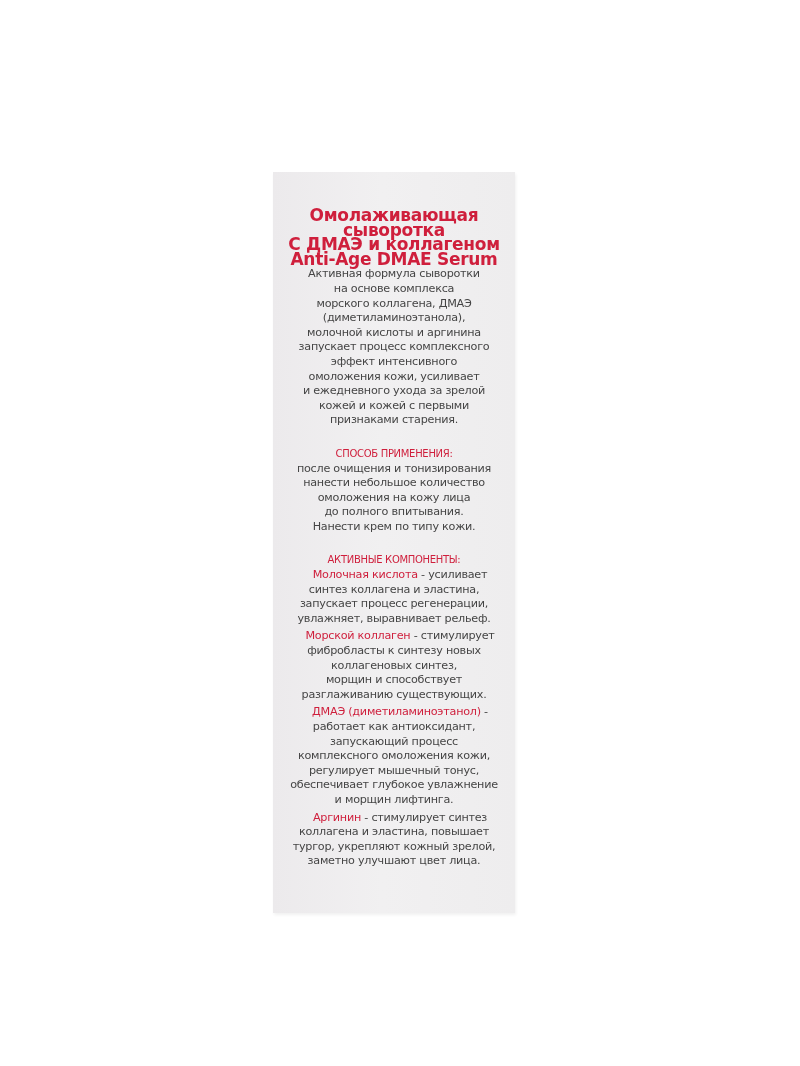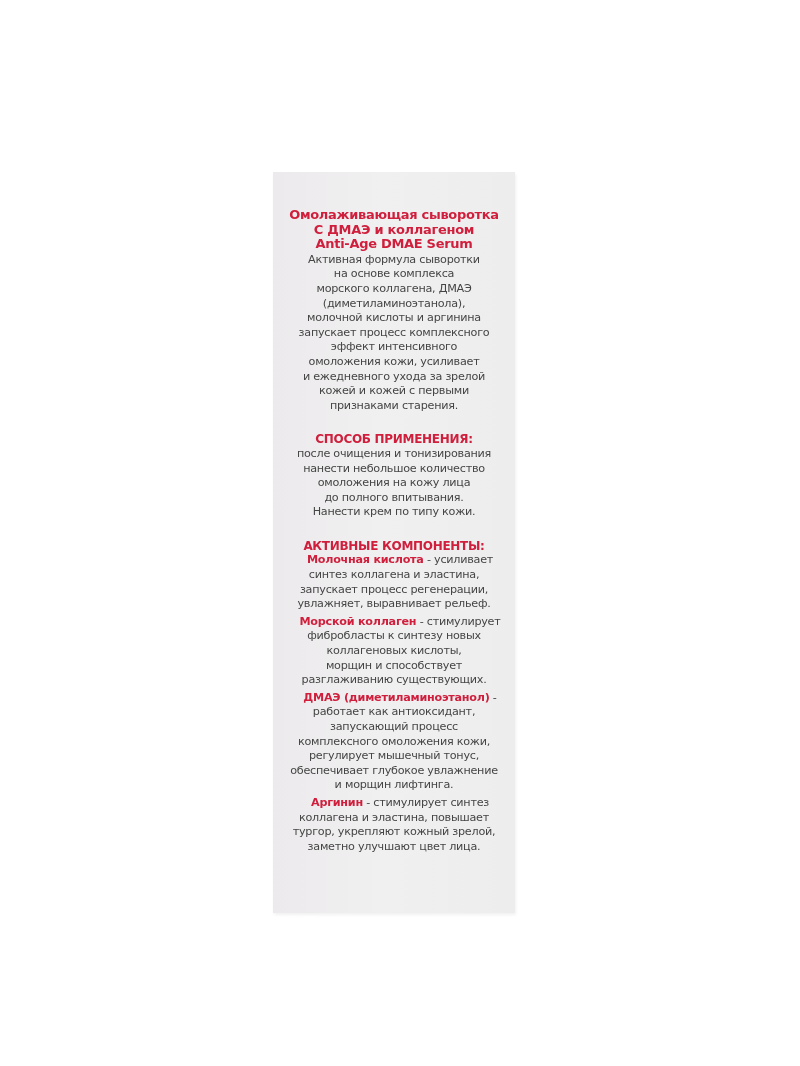--- a/index.html
+++ b/index.html
@@ -31,42 +31,42 @@
       top: 36px;
       text-align: center;
       color: #454545;
       font-size: 11.2px;
       line-height: 14.6px;
       letter-spacing: -0.25px;
     }
     .title {
       color: #cf1f3c;
       font-weight: bold;
-      font-size: 13px;
+      font-size: 17px;
       line-height: 14.6px;
       letter-spacing: -0.3px;
     }
     .title .line { display: block; }
     .para { margin-top: 1px; }
     .para .line { display: block; white-space: nowrap; }
     .section-heading {
       color: #cf1f3c;
-      font-weight: bold;
-      font-size: 12px;
+      font-weight: normal;
+      font-size: 10px;
       margin-top: 19px;
       letter-spacing: -0.3px;
     }
     .component {
       margin-top: 3px;
     }
     .component:first-of-type { margin-top: 0; }
     .component .line { display: block; white-space: nowrap; }
     .comp-name {
       color: #cf1f3c;
-      font-weight: bold;
+      font-weight: normal;
       margin-left: 12px;
     }
     .comp-sep { color: #454545; }
   </style>
 </head>
 <body>
 
 <div class="box">
   <div class="content">
 
@@ -105,21 +105,21 @@
       <div class="component" style="margin-top:0;">
         <span class="line"><span class="comp-name">Молочная кислота</span><span class="comp-sep"> - усиливает</span></span>
         <span class="line">синтез коллагена и эластина,</span>
         <span class="line">запускает процесс регенерации,</span>
         <span class="line">увлажняет, выравнивает рельеф.</span>
       </div>
 
       <div class="component">
         <span class="line"><span class="comp-name">Морской коллаген</span><span class="comp-sep"> - стимулирует</span></span>
         <span class="line">фибробласты к синтезу новых</span>
-        <span class="line">коллагеновых кислоты,</span>
+        <span class="line">коллагеновых синтез,</span>
         <span class="line">морщин и способствует</span>
         <span class="line">разглаживанию существующих.</span>
       </div>
 
       <div class="component">
         <span class="line"><span class="comp-name">ДМАЭ (диметиламиноэтанол)</span><span class="comp-sep"> -</span></span>
         <span class="line">работает как антиоксидант,</span>
         <span class="line">запускающий процесс</span>
         <span class="line">комплексного омоложения кожи,</span>
         <span class="line">регулирует мышечный тонус,</span>

